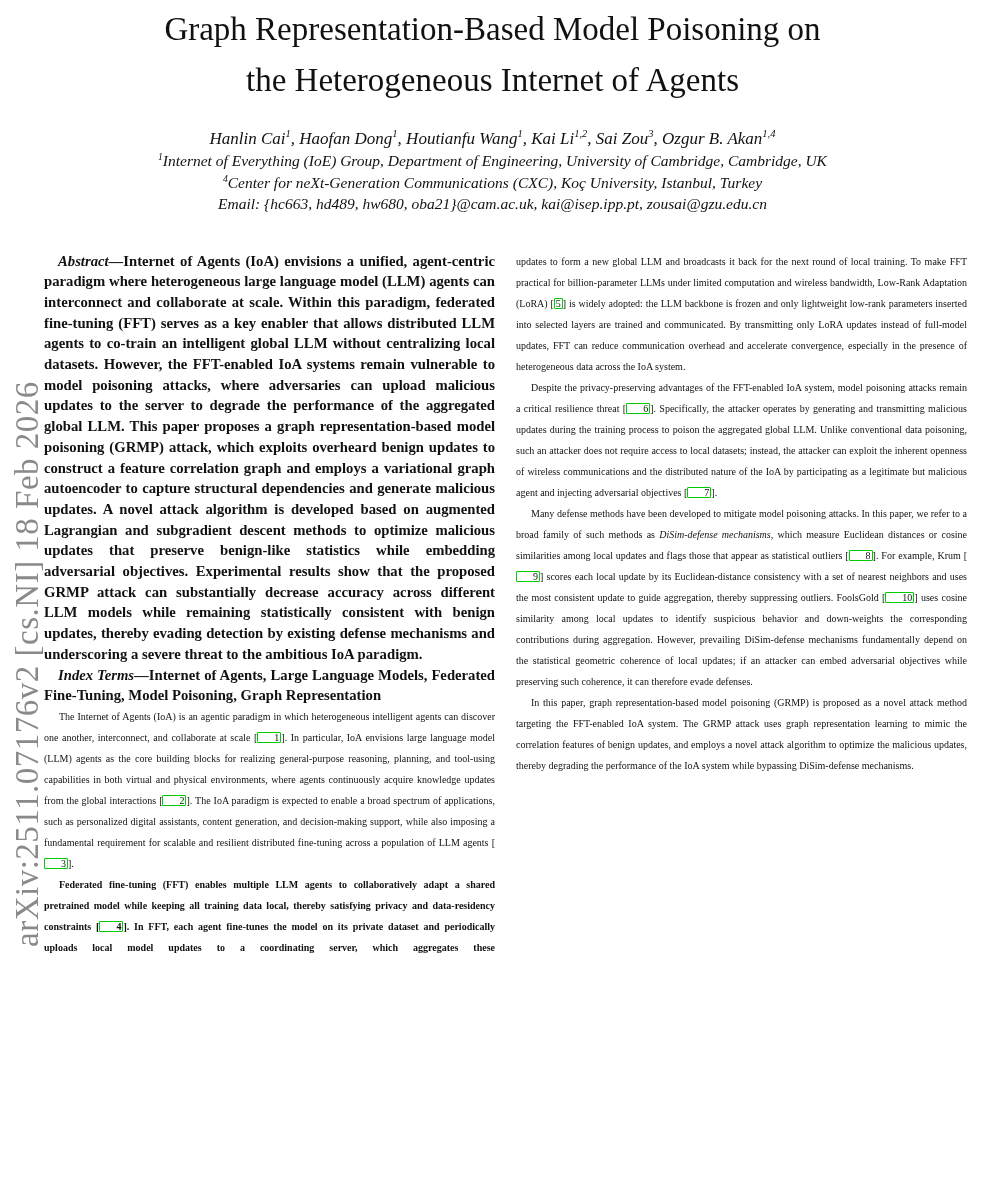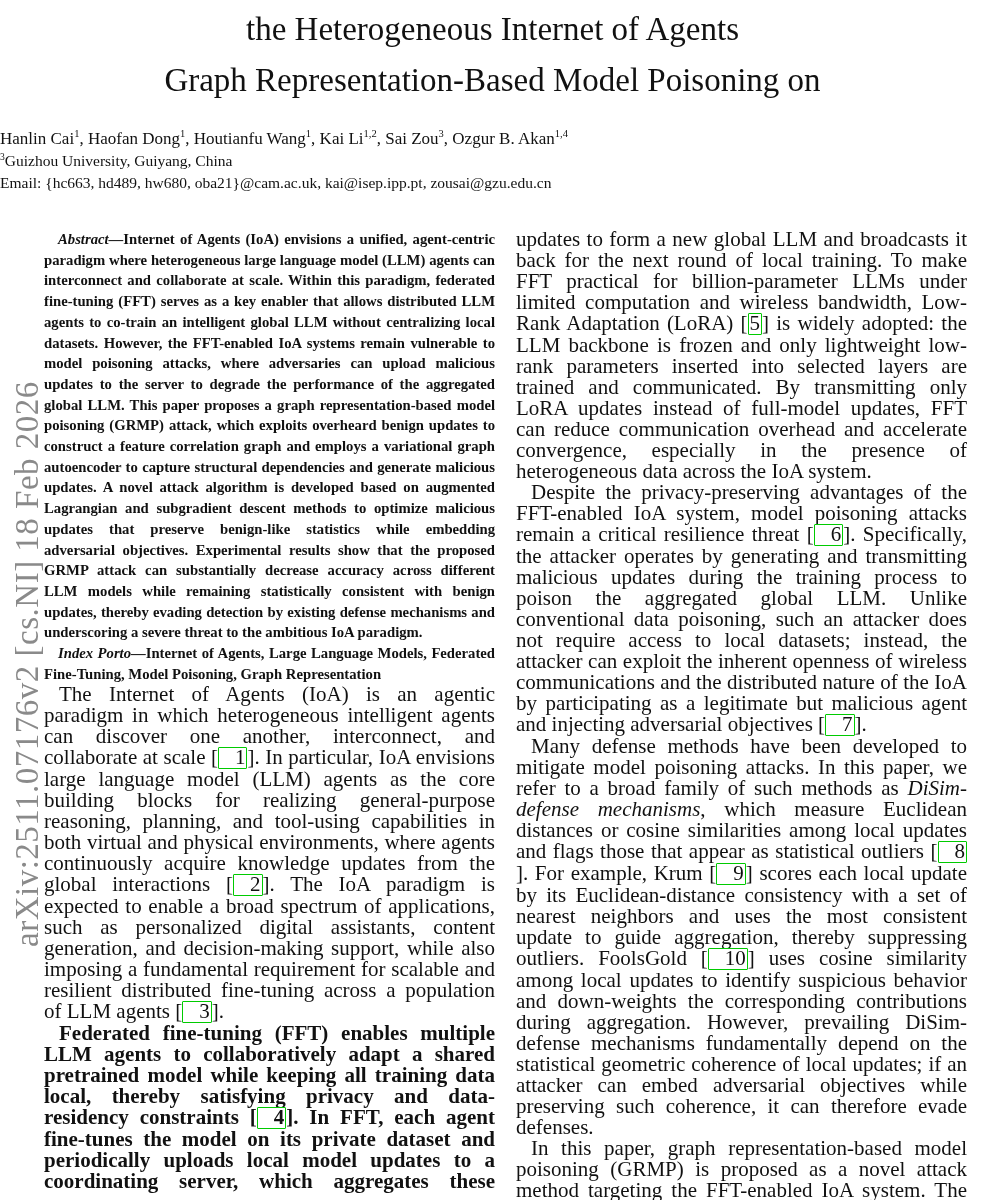--- a/index.html
+++ b/index.html
@@ -18,21 +18,21 @@
     color:#8a8a8a;
   }
 
   .content { position:absolute; left:0; top:0; width:985px; }
 
   .title {
     text-align:center; font-size:33px; line-height:51px;
     margin:4px 60px 0 60px; font-weight:400;
   }
 
-  .authors-block { text-align:left; margin-top:21px; }
+  .authors-block { text-align:center; margin-top:21px;font-style:italic; }
   .author-line { font-size:17px; line-height:23px; }
   .affil-line  { font-size:15.5px; line-height:21.5px; }
   sup { font-size:0.62em; line-height:0; }
 
   .columns {
     display:flex; gap:21px;
     margin:36px 18px 0 44px;
   }
   .col { width:451px; text-align:justify; }
 
@@ -42,55 +42,56 @@
   }
   .index-par { margin-top:3px; }
   .lead-italic { font-style:italic; }
 
   .section-heading {
     text-align:center; text-indent:0; font-size:15.5px;
     margin:17px 0 10px 0 !important; font-weight:400;
   }
   .section-heading .sc { font-variant:small-caps; margin-left:7px; letter-spacing:0.5px; }
 
-  .body-par { font-size:21px; line-height:21px; text-indent:15px; }
+  .body-par { font-size:10px; line-height:21px; text-indent:15px; }
   .noindent { text-indent:0; }
   .fill-last { text-align-last:justify;font-weight:bold; }
 
   .citebox {
     display:inline-block; border:1.5px solid #00cb00;
     padding:0 1px; line-height:0.95; border-radius:1px;
   }
 </style>
 </head>
 <body>
 
 <div class="page">
 
   <div class="arxiv-stamp">arXiv:2511.07176v2 [cs.NI] 18 Feb 2026</div>
 
   <div class="content">
 
     <div class="title">
+      <div>Graph Representation-Based Model Poisoning on</div>
       <div>the Heterogeneous Internet of Agents</div>
-      <div>Graph Representation-Based Model Poisoning on</div>
     </div>
 
     <div class="authors-block">
       <div class="author-line rich">Hanlin Cai<sup>1</sup>, Haofan Dong<sup>1</sup>, Houtianfu Wang<sup>1</sup>, Kai Li<sup>1,2</sup>, Sai Zou<sup>3</sup>, Ozgur B. Akan<sup>1,4</sup></div>
-      <div class="affil-line rich"><sup>3</sup>Guizhou University, Guiyang, China</div>
+      <div class="affil-line rich"><sup>1</sup>Internet of Everything (IoE) Group, Department of Engineering, University of Cambridge, Cambridge, UK</div>
+      <div class="affil-line rich"><sup>4</sup>Center for neXt-Generation Communications (CXC), Koç University, Istanbul, Turkey</div>
       <div class="affil-line rich">Email: {hc663, hd489, hw680, oba21}@cam.ac.uk, kai@isep.ipp.pt, zousai@gzu.edu.cn</div>
     </div>
 
     <div class="columns">
 
       <div class="col">
         <p class="abstract-par"><span class="lead-italic">Abstract</span><span class="rich">—Internet of Agents (IoA) envisions a unified, agent-centric paradigm where heterogeneous large language model (LLM) agents can interconnect and collaborate at scale. Within this paradigm, federated fine-tuning (FFT) serves as a key enabler that allows distributed LLM agents to co-train an intelligent global LLM without centralizing local datasets. However, the FFT-enabled IoA systems remain vulnerable to model poisoning attacks, where adversaries can upload malicious updates to the server to degrade the performance of the aggregated global LLM. This paper proposes a graph representation-based model poisoning (GRMP) attack, which exploits overheard benign updates to construct a feature correlation graph and employs a variational graph autoencoder to capture structural dependencies and generate malicious updates. A novel attack algorithm is developed based on augmented Lagrangian and subgradient descent methods to optimize malicious updates that preserve benign-like statistics while embedding adversarial objectives. Experimental results show that the proposed GRMP attack can substantially decrease accuracy across different LLM models while remaining statistically consistent with benign updates, thereby evading detection by existing defense mechanisms and underscoring a severe threat to the ambitious IoA paradigm.</span></p>
 
-        <p class="index-par"><span class="lead-italic">Index Porto</span><span class="rich">—Internet of Agents, Large Language Models, Federated Fine-Tuning, Model Poisoning, Graph Representation</span></p>
+        <p class="index-par"><span class="lead-italic">Index Terms</span><span class="rich">—Internet of Agents, Large Language Models, Federated Fine-Tuning, Model Poisoning, Graph Representation</span></p>
 
 
         <p class="body-par rich">The Internet of Agents (IoA) is an agentic paradigm in which heterogeneous intelligent agents can discover one another, interconnect, and collaborate at scale [<span class="citebox">1</span>]. In particular, IoA envisions large language model (LLM) agents as the core building blocks for realizing general-purpose reasoning, planning, and tool-using capabilities in both virtual and physical environments, where agents continuously acquire knowledge updates from the global interactions [<span class="citebox">2</span>]. The IoA paradigm is expected to enable a broad spectrum of applications, such as personalized digital assistants, content generation, and decision-making support, while also imposing a fundamental requirement for scalable and resilient distributed fine-tuning across a population of LLM agents [<span class="citebox">3</span>].</p>
         <p class="body-par rich fill-last">Federated fine-tuning (FFT) enables multiple LLM agents to collaboratively adapt a shared pretrained model while keeping all training data local, thereby satisfying privacy and data-residency constraints [<span class="citebox">4</span>]. In FFT, each agent fine-tunes the model on its private dataset and periodically uploads local model updates to a coordinating server, which aggregates these</p>
       </div>
 
       <div class="col">
         <p class="body-par rich noindent">updates to form a new global LLM and broadcasts it back for the next round of local training. To make FFT practical for billion-parameter LLMs under limited computation and wireless bandwidth, Low-Rank Adaptation (LoRA) [<span class="citebox">5</span>] is widely adopted: the LLM backbone is frozen and only lightweight low-rank parameters inserted into selected layers are trained and communicated. By transmitting only LoRA updates instead of full-model updates, FFT can reduce communication overhead and accelerate convergence, especially in the presence of heterogeneous data across the IoA system.</p>
         <p class="body-par rich">Despite the privacy-preserving advantages of the FFT-enabled IoA system, model poisoning attacks remain a critical resilience threat [<span class="citebox">6</span>]. Specifically, the attacker operates by generating and transmitting malicious updates during the training process to poison the aggregated global LLM. Unlike conventional data poisoning, such an attacker does not require access to local datasets; instead, the attacker can exploit the inherent openness of wireless communications and the distributed nature of the IoA by participating as a legitimate but malicious agent and injecting adversarial objectives [<span class="citebox">7</span>].</p>
         <p class="body-par rich">Many defense methods have been developed to mitigate model poisoning attacks. In this paper, we refer to a broad family of such methods as <i>DiSim-defense mechanisms</i>, which measure Euclidean distances or cosine similarities among local updates and flags those that appear as statistical outliers [<span class="citebox">8</span>]. For example, Krum [<span class="citebox">9</span>] scores each local update by its Euclidean-distance consistency with a set of nearest neighbors and uses the most consistent update to guide aggregation, thereby suppressing outliers. FoolsGold [<span class="citebox">10</span>] uses cosine similarity among local updates to identify suspicious behavior and down-weights the corresponding contributions during aggregation. However, prevailing DiSim-defense mechanisms fundamentally depend on the statistical geometric coherence of local updates; if an attacker can embed adversarial objectives while preserving such coherence, it can therefore evade defenses.</p>

